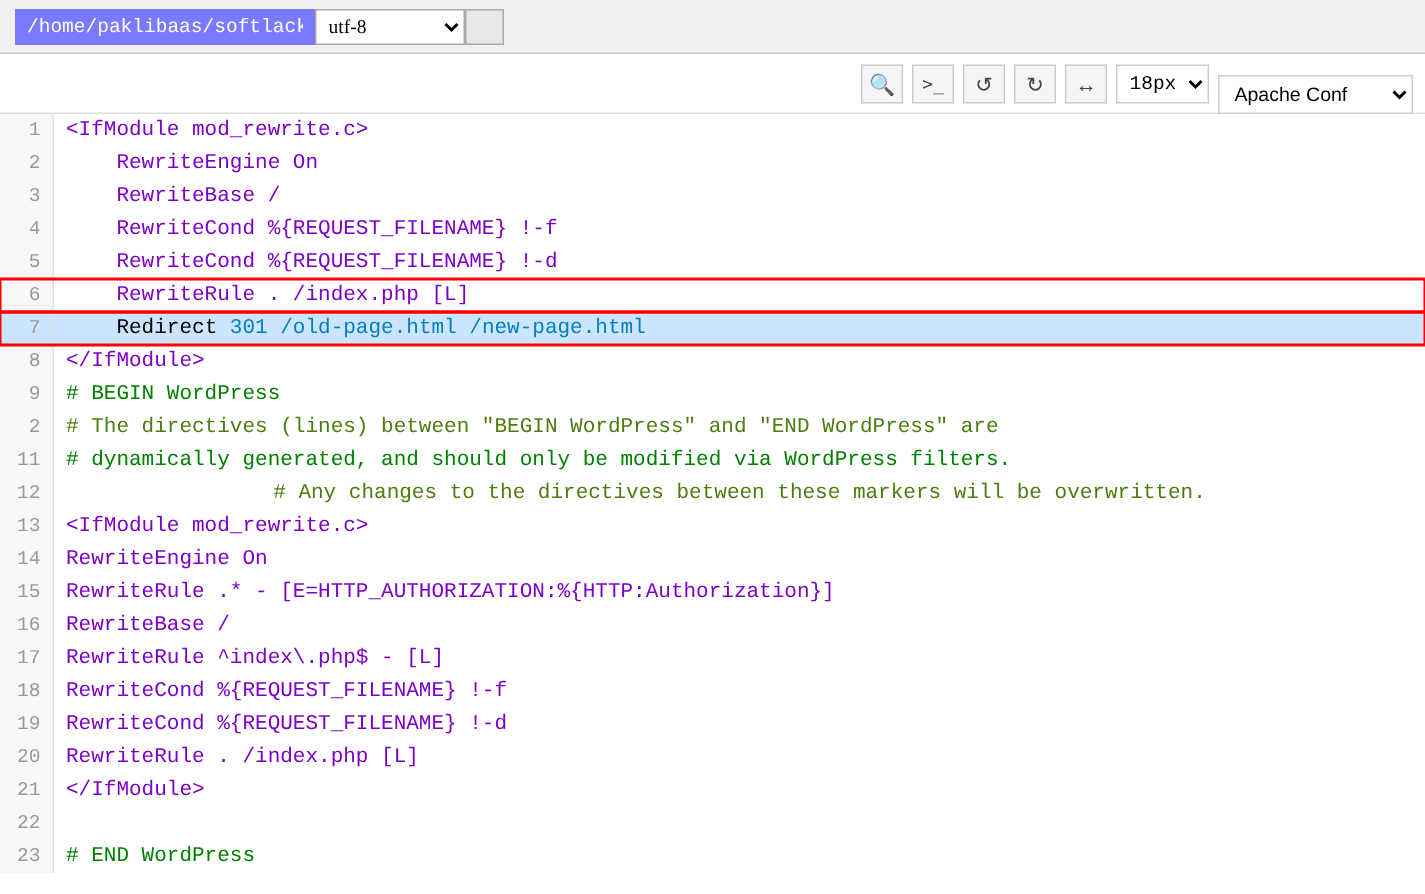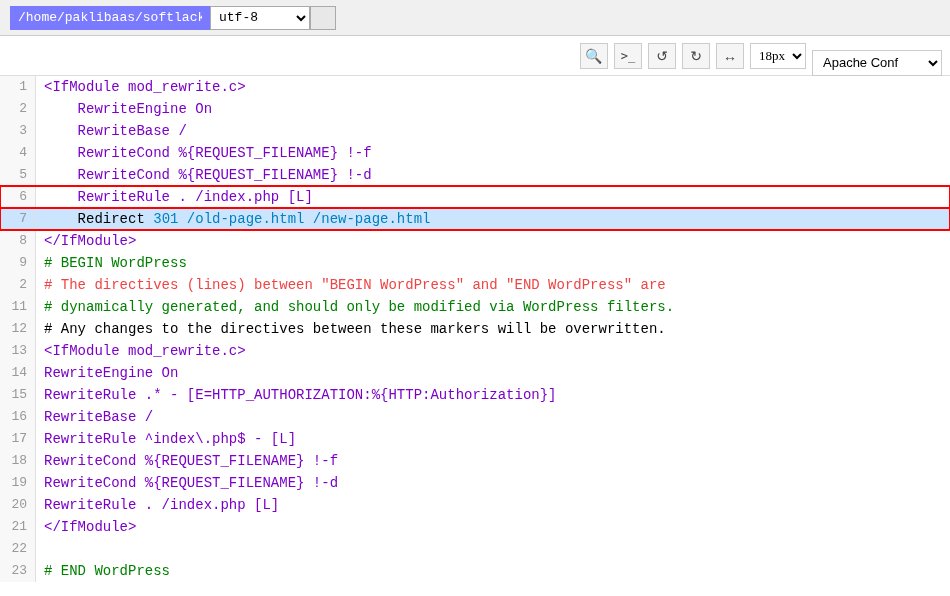--- a/index.html
+++ b/index.html
@@ -32,21 +32,21 @@
       border: none;
       padding: 3px 8px;
       font-family: 'Courier New', monospace;
       font-size: 13px;
       height: 24px;
       min-width: 200px;
     }
     .encoding-select {
       border: 1px solid #aaa;
       background: #fff;
-      font-family: Liberation Mono, monospace;
+      font-family: Liberation Serif, serif;
       font-size: 13px;
       height: 24px;
       padding: 0 4px;
       min-width: 100px;
     }
     .reopen-btn {
       background: #e8e8e8;
       border: 1px solid #aaa;
       font-family: Arial, sans-serif;
       font-size: 13px;
@@ -83,21 +83,21 @@
       display: flex;
       align-items: center;
       justify-content: center;
       cursor: pointer;
       font-size: 14px;
       color: #444;
     }
     .font-size-select {
       border: 1px solid #ccc;
       background: #fff;
-      font-family: Liberation Serif, serif;
+      font-family: Liberation Mono, monospace;
       font-size: 13px;
       height: 26px;
       padding: 0 4px;
     }
     .syntax-select {
       border: 1px solid #ccc;
       background: #fff;
       font-family: Arial, sans-serif;
       font-size: 13px;
       height: 26px;
@@ -208,29 +208,29 @@
     <div class="code-line">
       <div class="line-number">8</div>
       <div class="line-content" style="color: rgb(124, 0, 200);">&lt;/IfModule&gt;</div>
     </div>
     <div class="code-line">
       <div class="line-number">9</div>
       <div class="line-content" style="color: rgb(0, 128, 0);"># BEGIN WordPress</div>
     </div>
     <div class="code-line">
       <div class="line-number">2</div>
-      <div class="line-content" style="color: #ef4444;"># The directives (lines) between "BEGIN WordPress" and "END WordPress" are</div>
+      <div class="line-content" style="color: #4d7c0f;"># The directives (lines) between "BEGIN WordPress" and "END WordPress" are</div>
     </div>
     <div class="code-line">
       <div class="line-number">11</div>
       <div class="line-content" style="color: rgb(0, 128, 0);"># dynamically generated, and should only be modified via WordPress filters.</div>
     </div>
     <div class="code-line">
       <div class="line-number">12</div>
-      <div class="line-content" style="color: #000000;"># Any changes to the directives between these markers will be overwritten.</div>
+      <div class="line-content" style="color: #4d7c0f; text-align: center;"># Any changes to the directives between these markers will be overwritten.</div>
     </div>
     <div class="code-line">
       <div class="line-number">13</div>
       <div class="line-content" style="color: rgb(124, 0, 200);">&lt;IfModule mod_rewrite.c&gt;</div>
     </div>
     <div class="code-line">
       <div class="line-number">14</div>
       <div class="line-content" style="color: rgb(124, 0, 200);">RewriteEngine On</div>
     </div>
     <div class="code-line">

